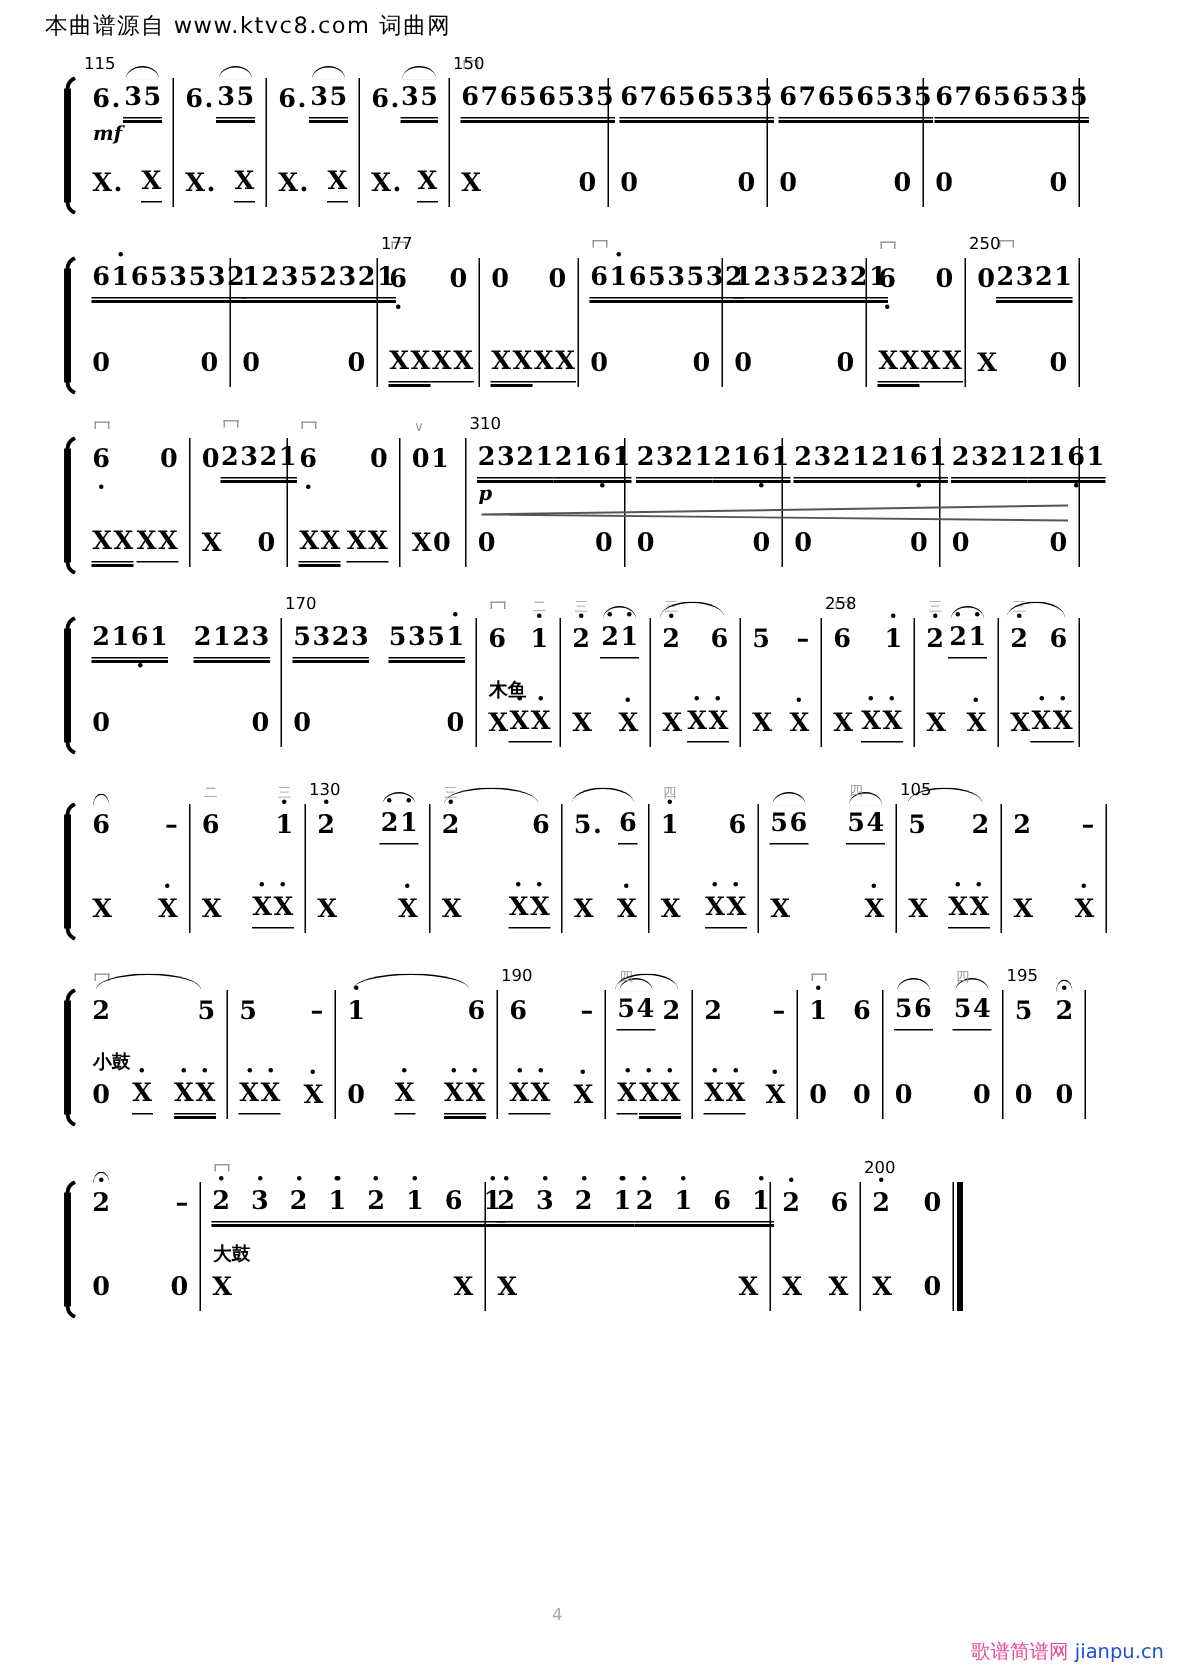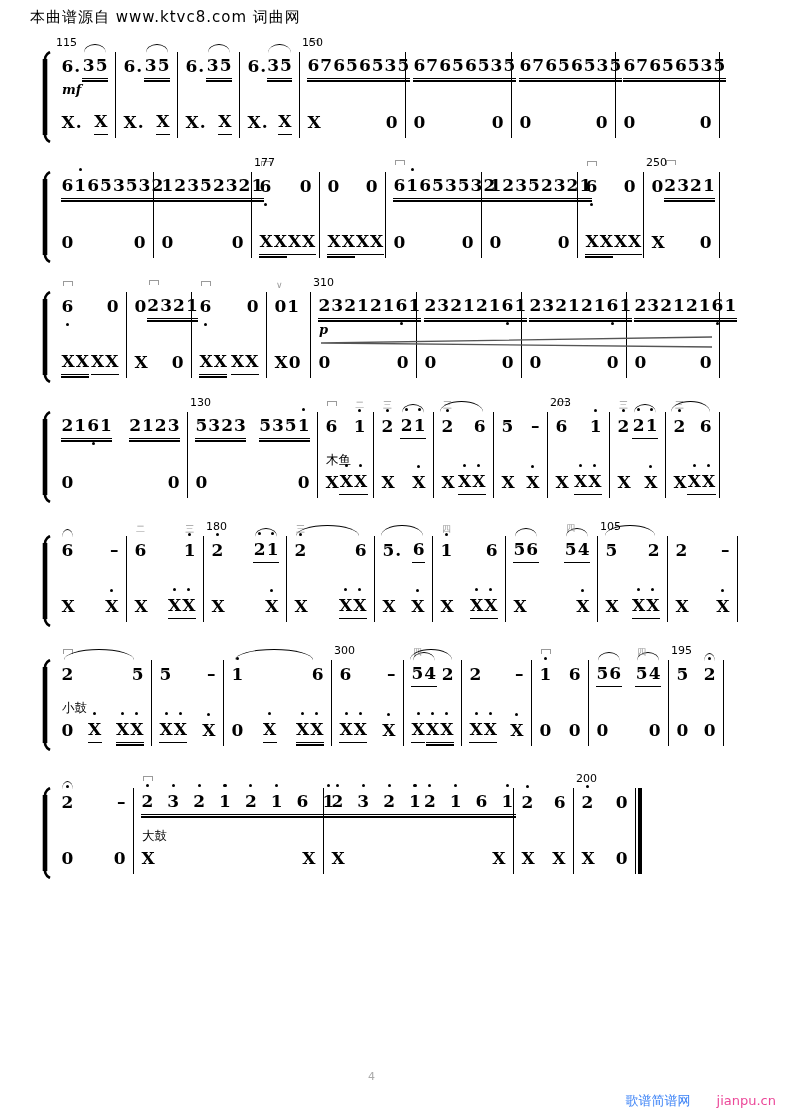--- a/index.html
+++ b/index.html
@@ -45,29 +45,29 @@
        border-top:1.6px solid #000;border-radius:50% 50% 0 0/100% 100% 0 0;}
   .marc{position:absolute;top:5px;left:10%;width:72%;height:10px;
         border-top:1.6px solid #000;border-radius:50% 50% 0 0/100% 100% 0 0;}
   .sup{position:absolute;top:-14px;left:2px;font-size:9px;font-weight:normal;
        font-family:"DejaVu Sans",sans-serif;color:#999;font-style:normal;line-height:9px;}
   .supbr{width:8px;height:4px;border:1px solid #9a9a9a;border-bottom:none;}
 
   .mnum{position:absolute;top:0;left:2px;font-size:11px;font-family:"DejaVu Sans",sans-serif;}
   .dyn{position:absolute;top:46px;left:8px;font-family:"DejaVu Serif",serif;
        font-style:italic;font-weight:bold;font-size:13px;}
-  .ilabel{position:absolute;top:57px;left:8px;font-size:12.5px;line-height:13px;}
+  .ilabel{position:absolute;top:57px;left:8px;font-size:12.5px;line-height:13px;font-weight:bold;}
 
   .hairpin{position:absolute;top:58px;height:14px;}
   .hairpin svg{width:100%;height:100%;}
 
   .pagenum{position:absolute;top:1070px;left:368px;font-size:11px;color:#aaa;}
   .sitefoot{position:absolute;top:1092px;right:14px;font-size:13px;}
-  .sitefoot .gray{color:#3b82f6;}
-  .sitefoot .orange{color:#ec4899;margin-left:22px;}
+  .sitefoot .gray{color:#ec4899;}
+  .sitefoot .orange{color:#1d4ed8;}
 </style>
 </head>
 <body>
 
 <div class="header">本曲谱源自 www.ktvc8.com 词曲网</div>
 
 <div id="score">
     <div class="system">
       <svg class="brace" width="12" height="92" viewBox="0 0 12 92">
         <path d="M10 1 C4 4 5 8 5 14 L5 78 C5 84 4 88 10 91" stroke="#000" stroke-width="2.6" fill="none"></path>
@@ -410,21 +410,21 @@
           <div class="mrows">
             <div class="row top">
               <span class="unit u1 u2"><span class="ch">5</span><span class="ch">3</span><span class="ch">2</span><span class="ch">3</span></span>
               <span class="unit u1 u2"><span class="ch">5</span><span class="ch">3</span><span class="ch">5</span><span class="ch">1<i class="d-a"></i></span></span>
             </div>
             <div class="row bottom">
               <span class="unit"><span class="ch">0</span></span>
               <span class="unit"><span class="ch">0</span></span>
             </div>
           </div>
-          <span class="mnum">130</span>
+          <span class="mnum">170</span>
         </div>
         <div class="m" style="width: 56px;">
           <div class="mrows">
             <div class="row top">
               <span class="unit"><span class="ch">6</span><i class="sup supbr"></i></span>
               <span class="unit"><span class="ch">1<i class="d-a"></i></span><i class="sup">二</i></span>
             </div>
             <div class="row bottom">
               <span class="unit"><span class="ch">X</span></span>
               <span class="unit u1"><span class="ch">X<i class="d-a"></i></span><span class="ch">X<i class="d-a"></i></span></span>
@@ -473,21 +473,21 @@
           <div class="mrows">
             <div class="row top">
               <span class="unit"><span class="ch">6</span><i class="sup supbr"></i></span>
               <span class="unit"><span class="ch">1<i class="d-a"></i></span></span>
             </div>
             <div class="row bottom">
               <span class="unit"><span class="ch">X</span></span>
               <span class="unit u1"><span class="ch">X<i class="d-a"></i></span><span class="ch">X<i class="d-a"></i></span></span>
             </div>
           </div>
-          <span class="mnum">203</span>
+          <span class="mnum">258</span>
         </div>
         <div class="m" style="width: 56px;">
           <div class="mrows">
             <div class="row top">
               <span class="unit"><span class="ch">2<i class="d-a"></i></span><i class="sup">三</i></span>
               <span class="unit u1"><span class="ch">2<i class="d-a"></i></span><span class="ch">1<i class="d-a"></i></span><i class="tie"></i></span>
             </div>
             <div class="row bottom">
               <span class="unit"><span class="ch">X</span></span>
               <span class="unit"><span class="ch">X<i class="d-a"></i></span></span>
@@ -543,21 +543,21 @@
           <div class="mrows">
             <div class="row top">
               <span class="unit"><span class="ch">2<i class="d-a"></i></span></span>
               <span class="unit u1"><span class="ch">2<i class="d-a"></i></span><span class="ch">1<i class="d-a"></i></span><i class="tie"></i></span>
             </div>
             <div class="row bottom">
               <span class="unit"><span class="ch">X</span></span>
               <span class="unit"><span class="ch">X<i class="d-a"></i></span></span>
             </div>
           </div>
-          <span class="mnum">180</span>
+          <span class="mnum">130</span>
         </div>
         <div class="m" style="width: 88px;">
           <div class="mrows">
             <div class="row top">
               <span class="unit"><span class="ch">2<i class="d-a"></i></span><i class="sup">三</i></span>
               <span class="unit"><span class="ch">6</span></span>
             </div>
             <div class="row bottom">
               <span class="unit"><span class="ch">X</span></span>
               <span class="unit u1"><span class="ch">X<i class="d-a"></i></span><span class="ch">X<i class="d-a"></i></span></span>
@@ -681,21 +681,21 @@
           <div class="mrows">
             <div class="row top">
               <span class="unit"><span class="ch">6</span></span>
               <span class="unit"><span class="ch">–</span></span>
             </div>
             <div class="row bottom">
               <span class="unit u1"><span class="ch">X<i class="d-a"></i></span><span class="ch">X<i class="d-a"></i></span></span>
               <span class="unit"><span class="ch">X<i class="d-a"></i></span></span>
             </div>
           </div>
-          <span class="mnum">300</span>
+          <span class="mnum">190</span>
         </div>
         <div class="m" style="width: 58px;">
           <div class="mrows">
             <div class="row top">
               <span class="unit u1"><span class="ch">5</span><span class="ch">4</span><i class="tie"></i><i class="sup">四</i></span>
               <span class="unit"><span class="ch">2</span></span>
             </div>
             <div class="row bottom">
               <span class="unit u1"><span class="ch">X<i class="d-a"></i></span></span>
               <span class="unit u1 u2"><span class="ch">X<i class="d-a"></i></span><span class="ch">X<i class="d-a"></i></span></span>

